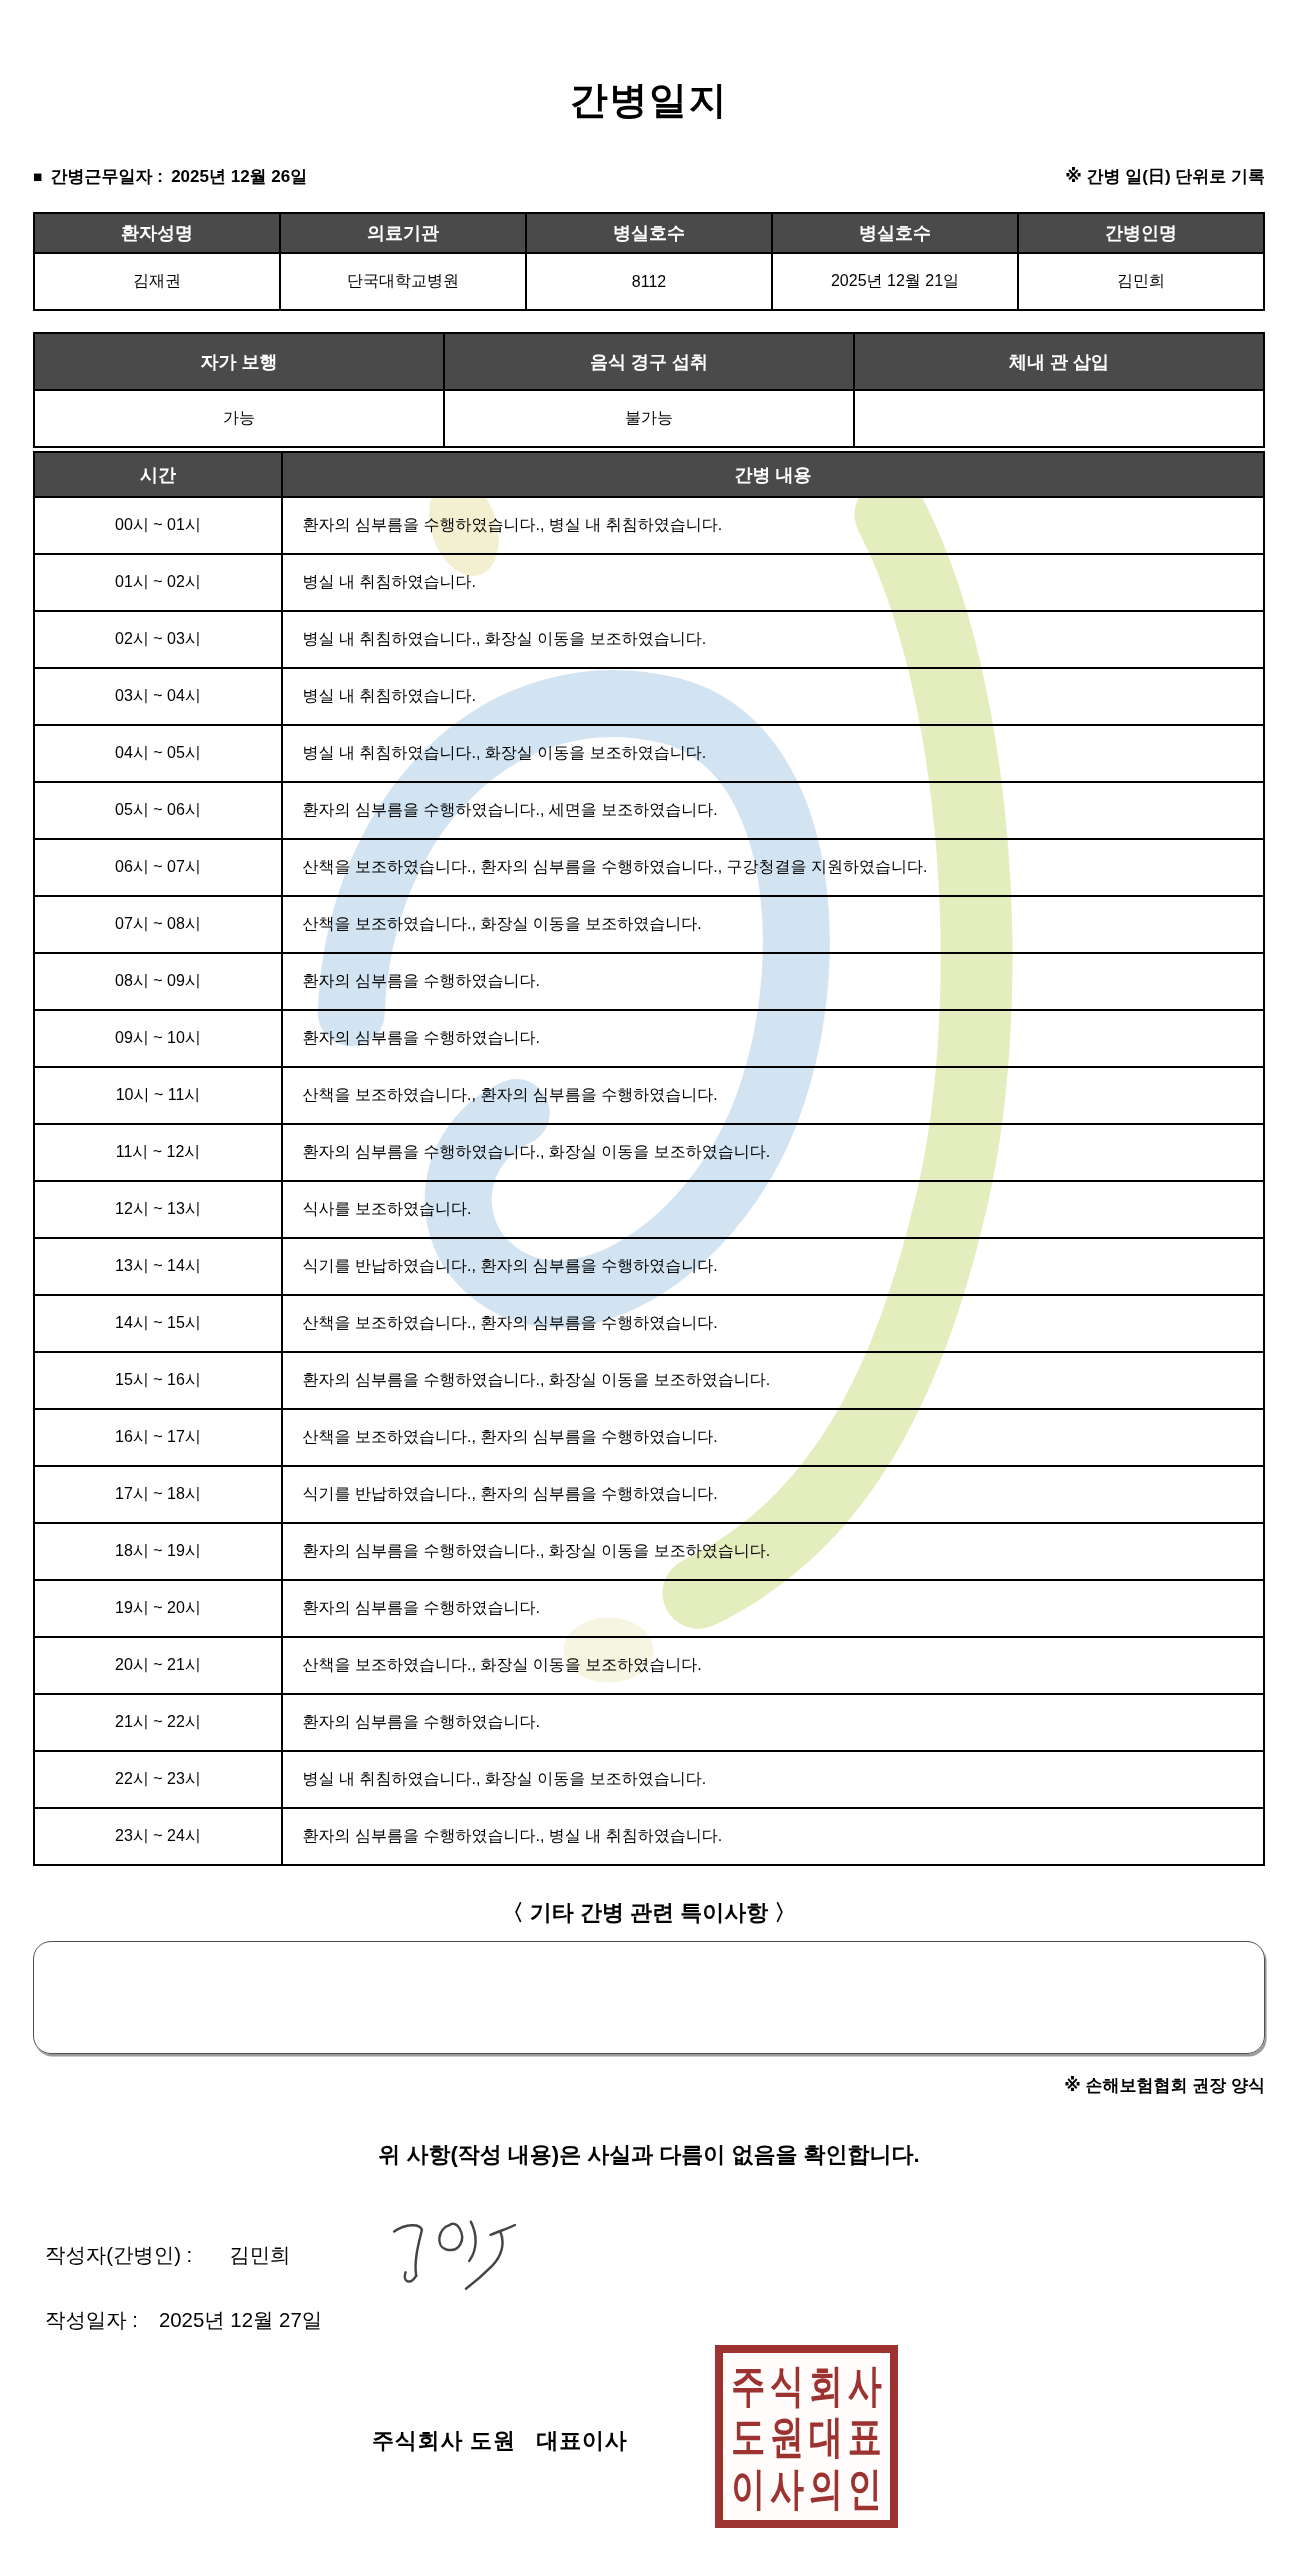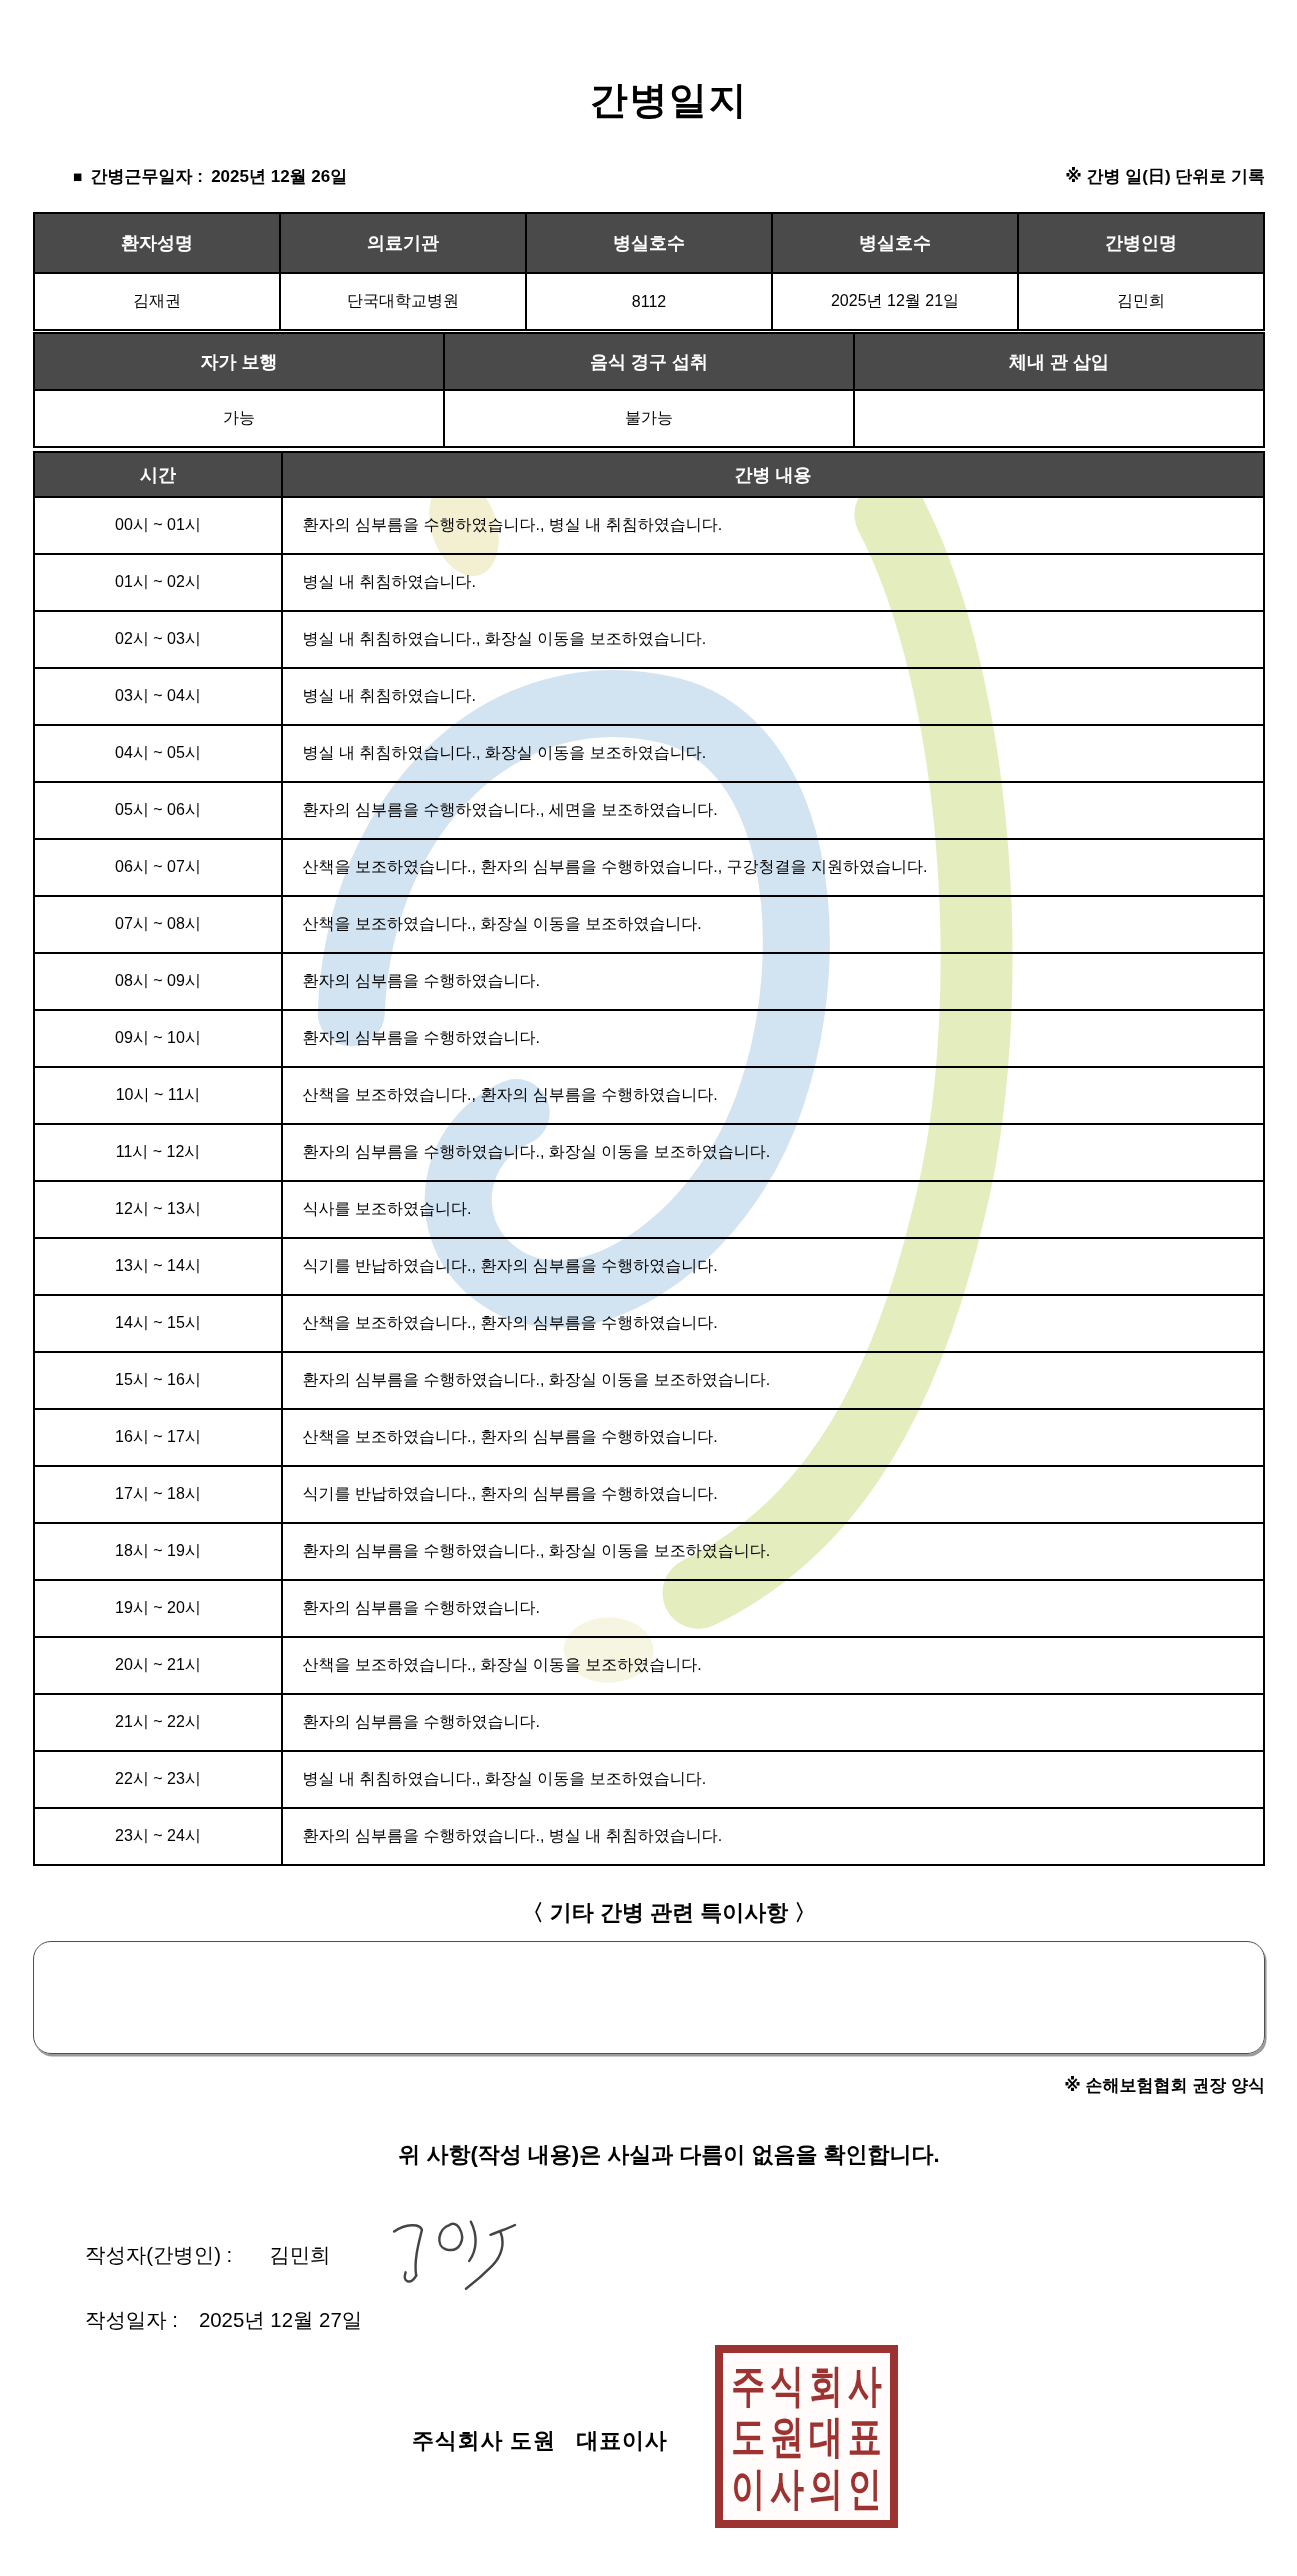--- a/index.html
+++ b/index.html
@@ -8,38 +8,38 @@
     --line:#000000;
     --stamp-red:#9c3331;
     --ink:#2b2b2b;
   }
   *{box-sizing:border-box;margin:0;padding:0;}
   html,body{background:#ffffff;}
   body{font-family:"Liberation Sans","DejaVu Sans",sans-serif;color:#000;}
   .page{
     position:relative;width:1298px;height:2576px;background:#fff;overflow:hidden;
   }
-  .layer{position:absolute;z-index:1;padding-left:40px;}
+  .layer{position:absolute;z-index:1;}
 
   
   .watermark{position:absolute;left:245px;top:441px;width:817px;height:1348px;z-index:0;pointer-events:none;}
 
   
   .title{left:0;top:75px;width:100%;text-align:center;font-size:38px;font-weight:bold;letter-spacing:1.6px;}
   .meta-row{left:33px;top:165px;width:1232px;display:flex;justify-content:space-between;align-items:center;font-size:17px;font-weight:bold;}
   .meta-left{display:flex;align-items:center;gap:8.2px;}
   .meta-left .bullet{font-size:15.5px;}
 
   
   table.tbl{position:absolute;left:33px;width:1232px;border-collapse:collapse;table-layout:fixed;z-index:1;background:transparent;}
   table.tbl th,table.tbl td{border:2.5px solid var(--line);text-align:center;vertical-align:middle;background:transparent;}
   table.tbl th{background:var(--header-bg);color:var(--header-fg);font-size:18px;font-weight:bold;}
   table.tbl td{font-size:16px;}
   .patient-tbl{top:212px;}
-  .patient-tbl th{height:60px;margin-top:40px;}
+  .patient-tbl th{height:40px;margin-top:40px;}
   .patient-tbl td{height:57px;}
   .status-tbl{top:332px;padding-left:19px;}
   .status-tbl th{height:57px;}
   .status-tbl td{height:57px;}
   .care-tbl{top:451px;}
   .care-tbl th{height:45px;}
   .care-tbl td{height:57px;}
   .care-tbl td.time-cell{width:248px;}
   .care-tbl td.content-cell{text-align:left;padding-left:19.6px;padding-right:11.4px;}
 

